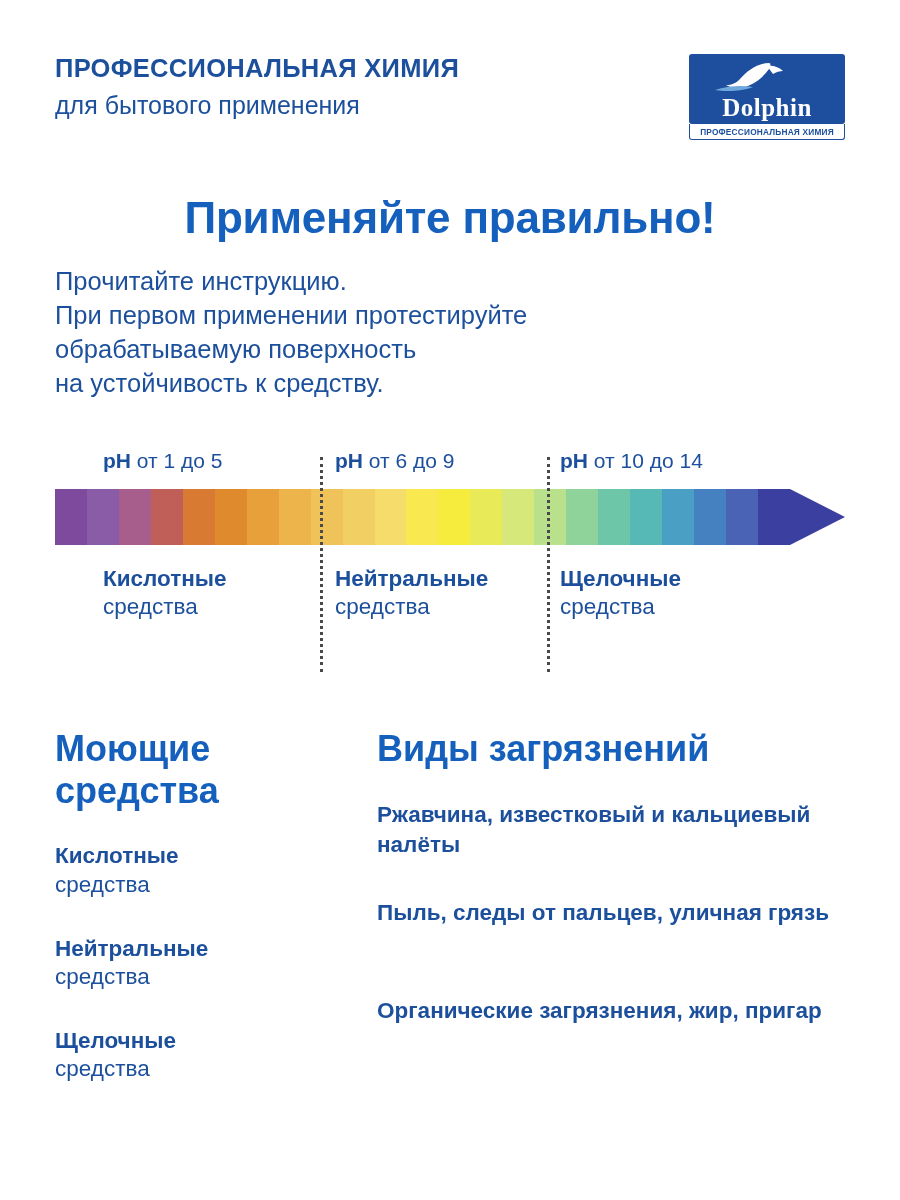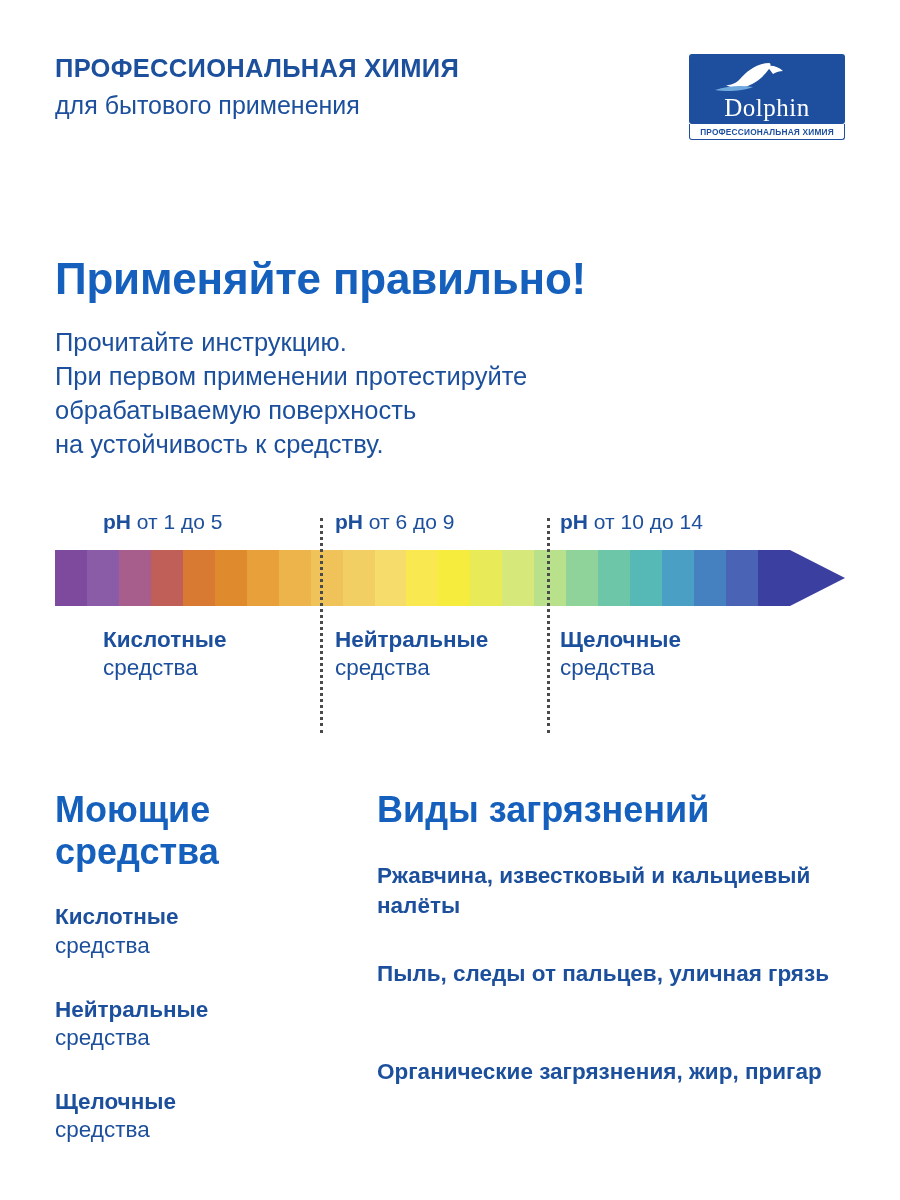--- a/index.html
+++ b/index.html
@@ -61,21 +61,21 @@
     text-align: center;
     position: relative;
     overflow: hidden;
   }
   .logo-dolphin-svg {
     display: block;
     margin: 0 auto;
   }
   .logo-word {
     font-size: 25px;
-    font-weight: normal;
+    font-weight: bold;
     color: #ffffff;
     font-family: "Liberation Serif", serif;
     letter-spacing: 0.5px;
     line-height: 1;
     margin-top: 1px;
   }
   .logo-caption {
     background: #ffffff;
     color: #1d4f9e;
     font-size: 8.3px;
@@ -83,25 +83,26 @@
     text-align: center;
     letter-spacing: 0.2px;
     padding: 3px 0 2px 0;
     border: 1px solid #1d4f9e;
     border-top: none;
     border-radius: 0 0 3px 3px;
   }
 
   
   .main-heading {
-    margin-top: 114px;
+    margin-top: 53px;
     font-size: 44px;
     font-weight: bold;
     color: #1560bd;
     letter-spacing: -0.2px;
+    text-align: center;
   }
 
   .intro {
     margin-top: 22px;
     font-size: 25.5px;
     line-height: 1.33;
     color: #1c4f9c;
   }
   .intro div {
     white-space: nowrap;

